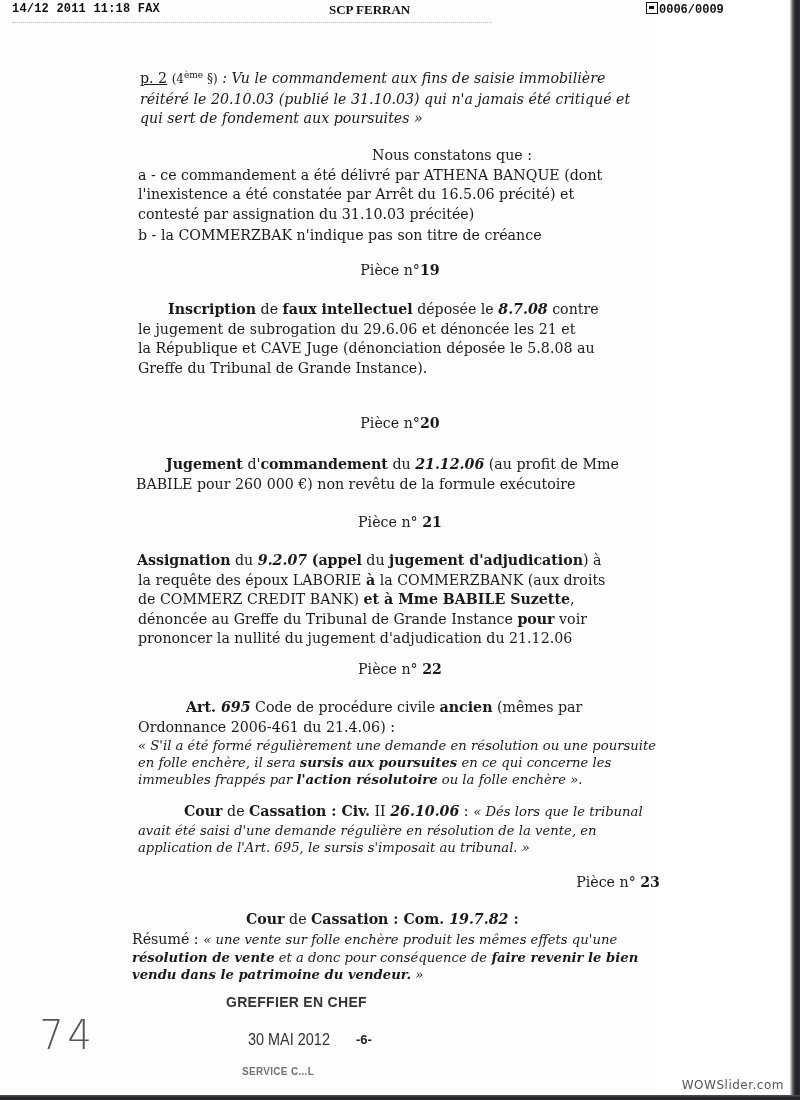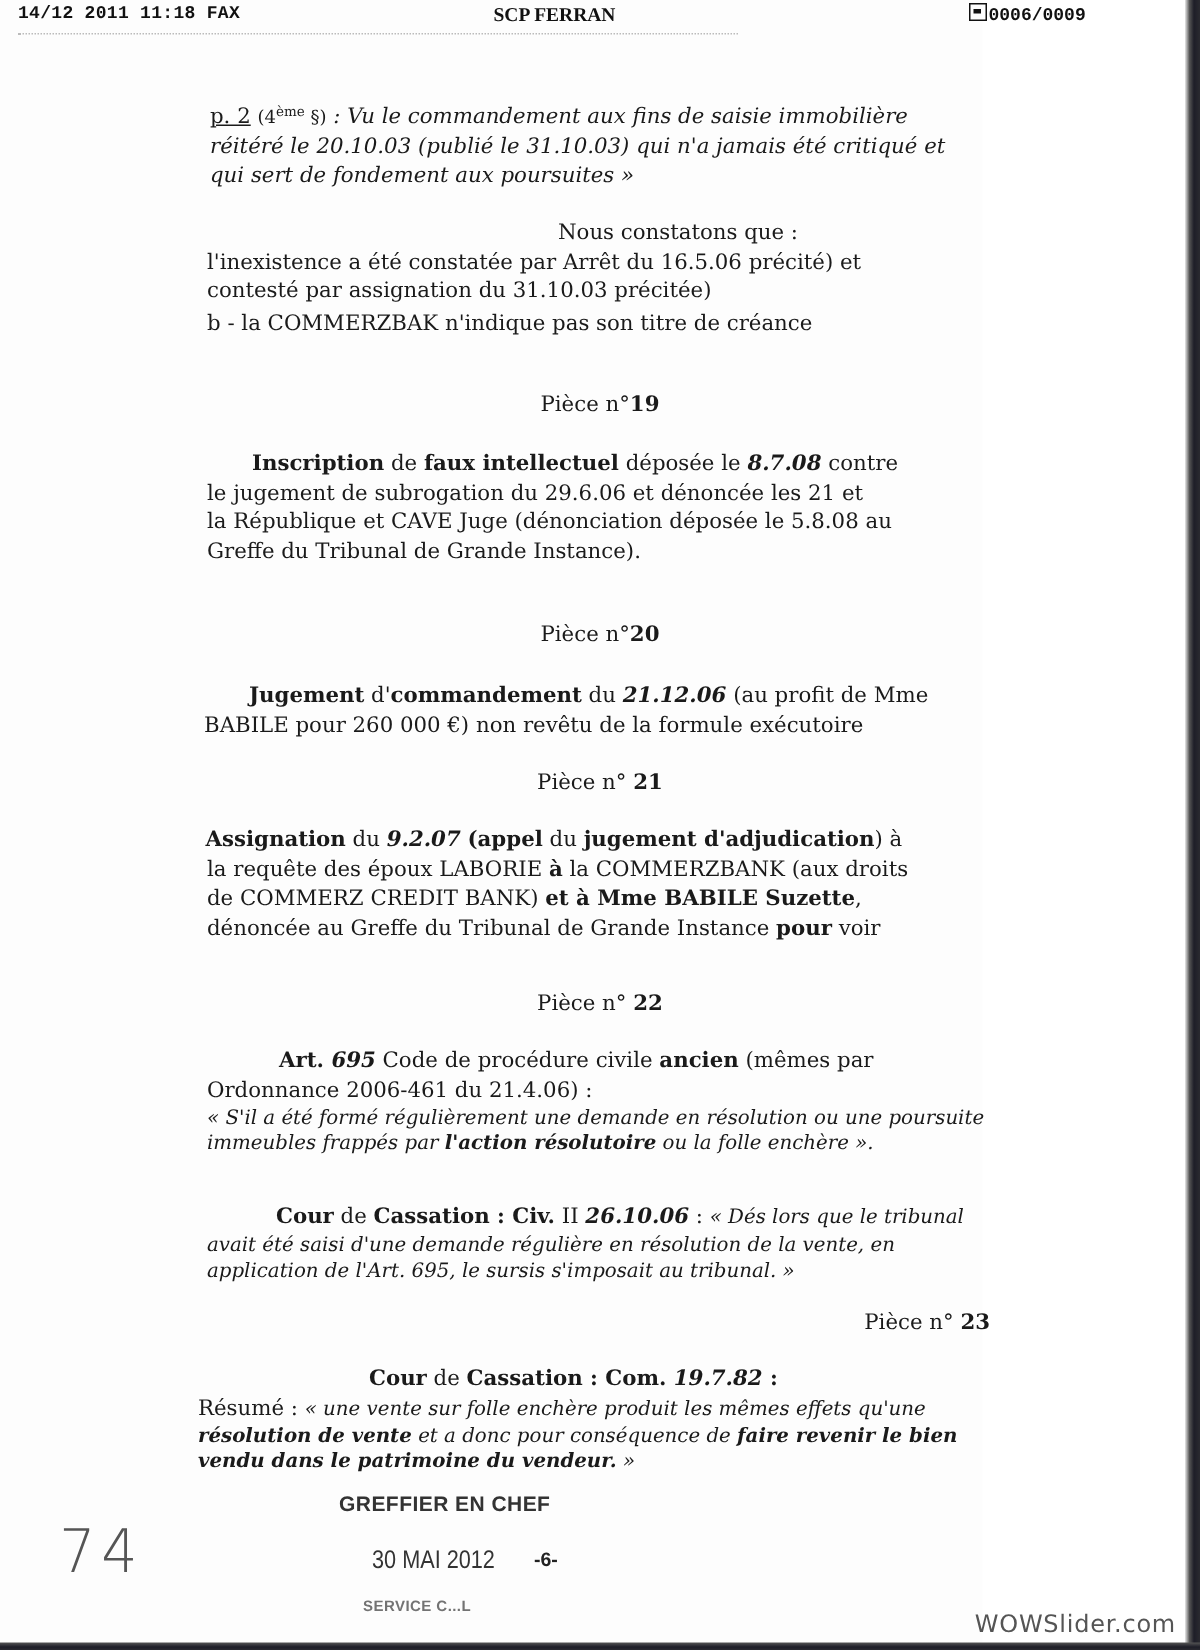--- a/index.html
+++ b/index.html
@@ -27,21 +27,21 @@
   .b { font-weight: bold; }
   .u { text-decoration: underline; }
   .sup { font-size: 9px; vertical-align: 5px; }
   .center { text-align: center; }
   .quote { font-style: italic; font-size: 13.2px; line-height: 17px; }
 
   .stamp { position: absolute; font-family: "Liberation Sans", "DejaVu Sans", sans-serif; color: #333; }
   .handwritten { position: absolute; left: 38px; top: 1012px; font-family: "DejaVu Sans", sans-serif;
     font-size: 40px; font-weight: 200; color: #555; letter-spacing: 4px; transform: scaleX(0.95); }
   .watermark { position: absolute; right: 16px; bottom: 8px; font-family: "DejaVu Sans", sans-serif;
-    font-size: 16px; color: #555; letter-spacing: 0.5px; }
+    font-size: 12px; color: #555; letter-spacing: 0.5px; }
 </style>
 </head>
 <body>
 
 <div class="page">
 
   <div class="fax-header">
     <span class="fax-left">14/12 2011 11:18 FAX</span>
     <span class="fax-center">SCP FERRAN</span>
     <span class="fax-right"><span class="fax-icon"></span><span>0006/0009</span></span>
@@ -51,20 +51,21 @@
   <div class="doc">
 
     <div class="blk" style="top:66px;">
       <div><span class="u">p. 2</span> <span style="font-size:12px"><span>(4</span><span class="sup">ème</span><span> §)</span></span><span class="i"> : Vu le commandement aux fins de saisie immobilière</span></div>
       <div class="i">réitéré le  20.10.03  (publié le 31.10.03) qui n'a jamais été critiqué et</div>
       <div class="i">qui sert de fondement aux poursuites »</div>
     </div>
 
     <div class="blk" style="top:146px;">
       <div style="padding-left:104px;text-align:center;">Nous constatons que :</div>
+      <div style="margin-left:-2px">a - ce commandement a été délivré par ATHENA BANQUE (dont</div>
       <div style="margin-left:-2px">l'inexistence a été constatée par Arrêt du 16.5.06 précité) et</div>
       <div style="margin-left:-2px">contesté par assignation du 31.10.03 précitée)</div>
       <div style="margin-left:-2px;margin-top:2px">b - la COMMERZBAK n'indique pas son titre de créance</div>
     </div>
 
     <div class="blk center" style="top:261px;"><span>Pièce n°</span><span class="b">19</span></div>
     <div class="blk" style="top:300px;">
       <div style="padding-left:28px"><span class="b">Inscription</span><span> de </span><span class="b">faux intellectuel</span><span> déposée le </span><span class="b i">8.7.08</span><span> contre</span></div>
       <div style="margin-left:-2px">le jugement de subrogation du 29.6.06 et dénoncée les 21 et</div>
       <div style="margin-left:-2px">la République et CAVE Juge (dénonciation déposée le 5.8.08 au</div>
@@ -76,27 +77,29 @@
       <div style="padding-left:26px"><span class="b">Jugement</span><span> d'</span><span class="b">commandement</span><span> du </span><span class="b i">21.12.06</span><span> (au profit de Mme</span></div>
       <div style="margin-left:-4px">BABILE pour 260 000 €) non revêtu de la formule exécutoire</div>
     </div>
 
     <div class="blk center" style="top:513px;"><span>Pièce n° </span><span class="b">21</span></div>
     <div class="blk" style="top:551px;">
       <div style="margin-left:-3px"><span class="b">Assignation</span><span> du </span><span class="b i">9.2.07</span><span> </span><span class="b">(appel</span><span> du </span><span class="b">jugement d'adjudication</span><span>) à</span></div>
       <div style="margin-left:-2px"><span>la requête des époux LABORIE </span><span class="b">à</span><span> la COMMERZBANK (aux droits</span></div>
       <div style="margin-left:-2px"><span>de COMMERZ CREDIT BANK) </span><span class="b">et à Mme BABILE Suzette</span><span>,</span></div>
       <div style="margin-left:-2px"><span>dénoncée au Greffe du Tribunal de Grande Instance </span><span class="b">pour</span><span> voir</span></div>
+      <div style="margin-left:-2px">prononcer la nullité du jugement d'adjudication du 21.12.06</div>
     </div>
 
     <div class="blk center" style="top:660px;"><span>Pièce n° </span><span class="b">22</span></div>
     <div class="blk" style="top:698px;">
       <div style="padding-left:46px"><span class="b">Art. </span><span class="b i">695</span><span>  Code de procédure civile </span><span class="b">ancien</span><span> (mêmes par</span></div>
       <div style="margin-left:-2px">Ordonnance 2006-461 du 21.4.06) :</div>
       <div class="quote" style="margin-left:-2px">« S'il a été formé régulièrement une demande en résolution ou une poursuite</div>
+      <div class="quote" style="margin-left:-2px"><span>en folle enchère, il sera </span><span class="b">sursis aux poursuites</span><span> en ce qui concerne les</span></div>
       <div class="quote" style="margin-left:-2px"><span>immeubles frappés par </span><span class="b">l'action résolutoire</span><span> ou la folle enchère ».</span></div>
     </div>
     <div class="blk" style="top:802px;">
       <div style="padding-left:44px"><span class="b">Cour</span><span> de </span><span class="b">Cassation : Civ.</span><span> II </span><span class="b i">26.10.06</span><span> : </span><span class="quote">« Dés lors que le tribunal</span></div>
       <div class="quote" style="margin-left:-2px">avait été saisi d'une demande régulière en résolution de la vente, en</div>
       <div class="quote" style="margin-left:-2px">application de l'Art. 695, le sursis s'imposait au tribunal. »</div>
     </div>
 
     <div class="blk center" style="top:873px;text-align:right;"><span>Pièce n° </span><span class="b">23</span></div>
     <div class="blk" style="top:910px;">

